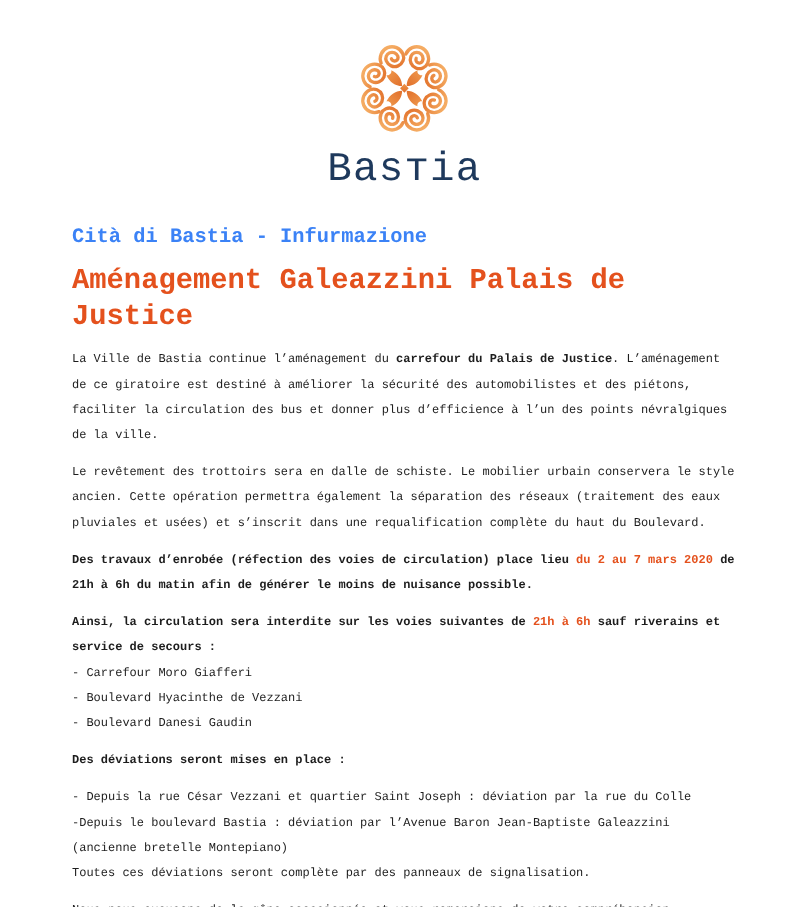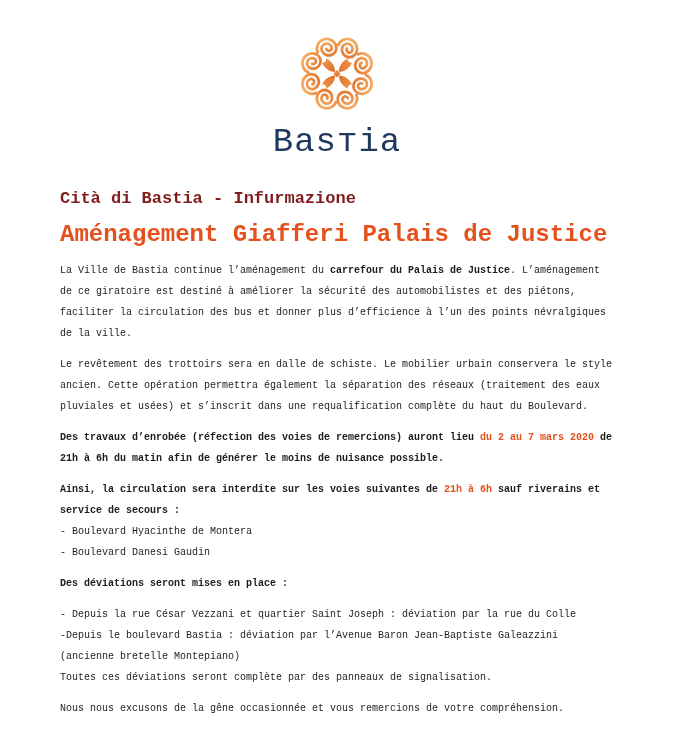--- a/index.html
+++ b/index.html
@@ -8,21 +8,21 @@
     font-family:Liberation Mono, monospace;color:#1d1d1d;
   }
   .masthead{text-align:center;padding-top:20px;}
   .logo{display:block;margin:0 auto;width:90px;height:86px;}
   .brand{
     font-size:34px;line-height:36px;color:#1e395c;margin-top:2px;
     letter-spacing:1px;font-weight:400;
   }
   .content{padding:0 56px 0 60px;}
   .kicker{
-    margin-top:28px;font-weight:700;color:#7f1d1d;
+    margin-top:28px;font-weight:700;color:#3b82f6;
     font-size:17px;line-height:21px;
   }
   .title{
     margin:11px 0 0;color:#e4511d;font-weight:700;
     font-size:24px;line-height:30px;
   }
   .block{margin:10px 0 0;font-size:10px;line-height:21px;}
   .ln{display:block;}
   .b{font-weight:700;}
   .accent{color:#e4511d;}
@@ -62,34 +62,35 @@
         <use href="#petal" transform="rotate(225 50 42)"></use>
         <use href="#petal" transform="rotate(315 50 42)"></use>
         <path d="M50 37.8 L54 42 L50 46.2 L46 42 Z" fill="url(#gPetal)"></path>
       </g>
     </svg>
     <div class="brand">Basтia</div>
   </header>
 
   <main class="content">
     <div class="kicker">Cità di Bastia - Infurmazione</div>
-    <h1 class="title">Aménagement Giafferi Palais de Justice</h1>
+    <h1 class="title">Aménagement Galeazzini Palais de Justice</h1>
 
     <p class="block">
         <span class="ln"><span>La Ville de Bastia continue l’aménagement du </span><span class="b">carrefour du Palais de Justice</span><span>. L’aménagement de ce giratoire est destiné à améliorer la sécurité des automobilistes et des piétons, faciliter la circulation des bus et donner plus d’efficience à l’un des points névralgiques de la ville.</span></span>
       </p>
     <p class="block">
         <span class="ln"><span>Le revêtement des trottoirs sera en dalle de schiste. Le mobilier urbain conservera le style ancien. Cette opération permettra également la séparation des réseaux (traitement des eaux pluviales et usées) et s’inscrit dans une requalification complète du haut du Boulevard.</span></span>
       </p>
     <p class="block">
-        <span class="ln"><span class="b">Des travaux d’enrobée (réfection des voies de remercions) auront lieu </span><span class="b accent">du 2 au 7 mars 2020</span><span class="b"> de 21h à 6h du matin afin de générer le moins de nuisance possible.</span></span>
+        <span class="ln"><span class="b">Des travaux d’enrobée (réfection des voies de circulation) place lieu </span><span class="b accent">du 2 au 7 mars 2020</span><span class="b"> de 21h à 6h du matin afin de générer le moins de nuisance possible.</span></span>
       </p>
     <p class="block">
         <span class="ln"><span class="b">Ainsi, la circulation sera interdite sur les voies suivantes de </span><span class="b accent">21h à 6h</span><span class="b"> sauf riverains et service de secours :</span></span>
-        <span class="ln"><span>- Boulevard Hyacinthe de Montera</span></span>
+        <span class="ln"><span>- Carrefour Moro Giafferi</span></span>
+        <span class="ln"><span>- Boulevard Hyacinthe de Vezzani</span></span>
         <span class="ln"><span>- Boulevard Danesi Gaudin</span></span>
       </p>
     <p class="block">
         <span class="ln"><span class="b">Des déviations seront mises en place :</span></span>
       </p>
     <p class="block">
         <span class="ln"><span>- Depuis la rue César Vezzani et quartier Saint Joseph : déviation par la rue du Colle</span></span>
         <span class="ln"><span>-Depuis le boulevard Bastia : déviation par l’Avenue Baron Jean-Baptiste Galeazzini</span></span>
         <span class="ln"><span>(ancienne bretelle Montepiano)</span></span>
         <span class="ln"><span>Toutes ces déviations seront complète par des panneaux de signalisation.</span></span>

